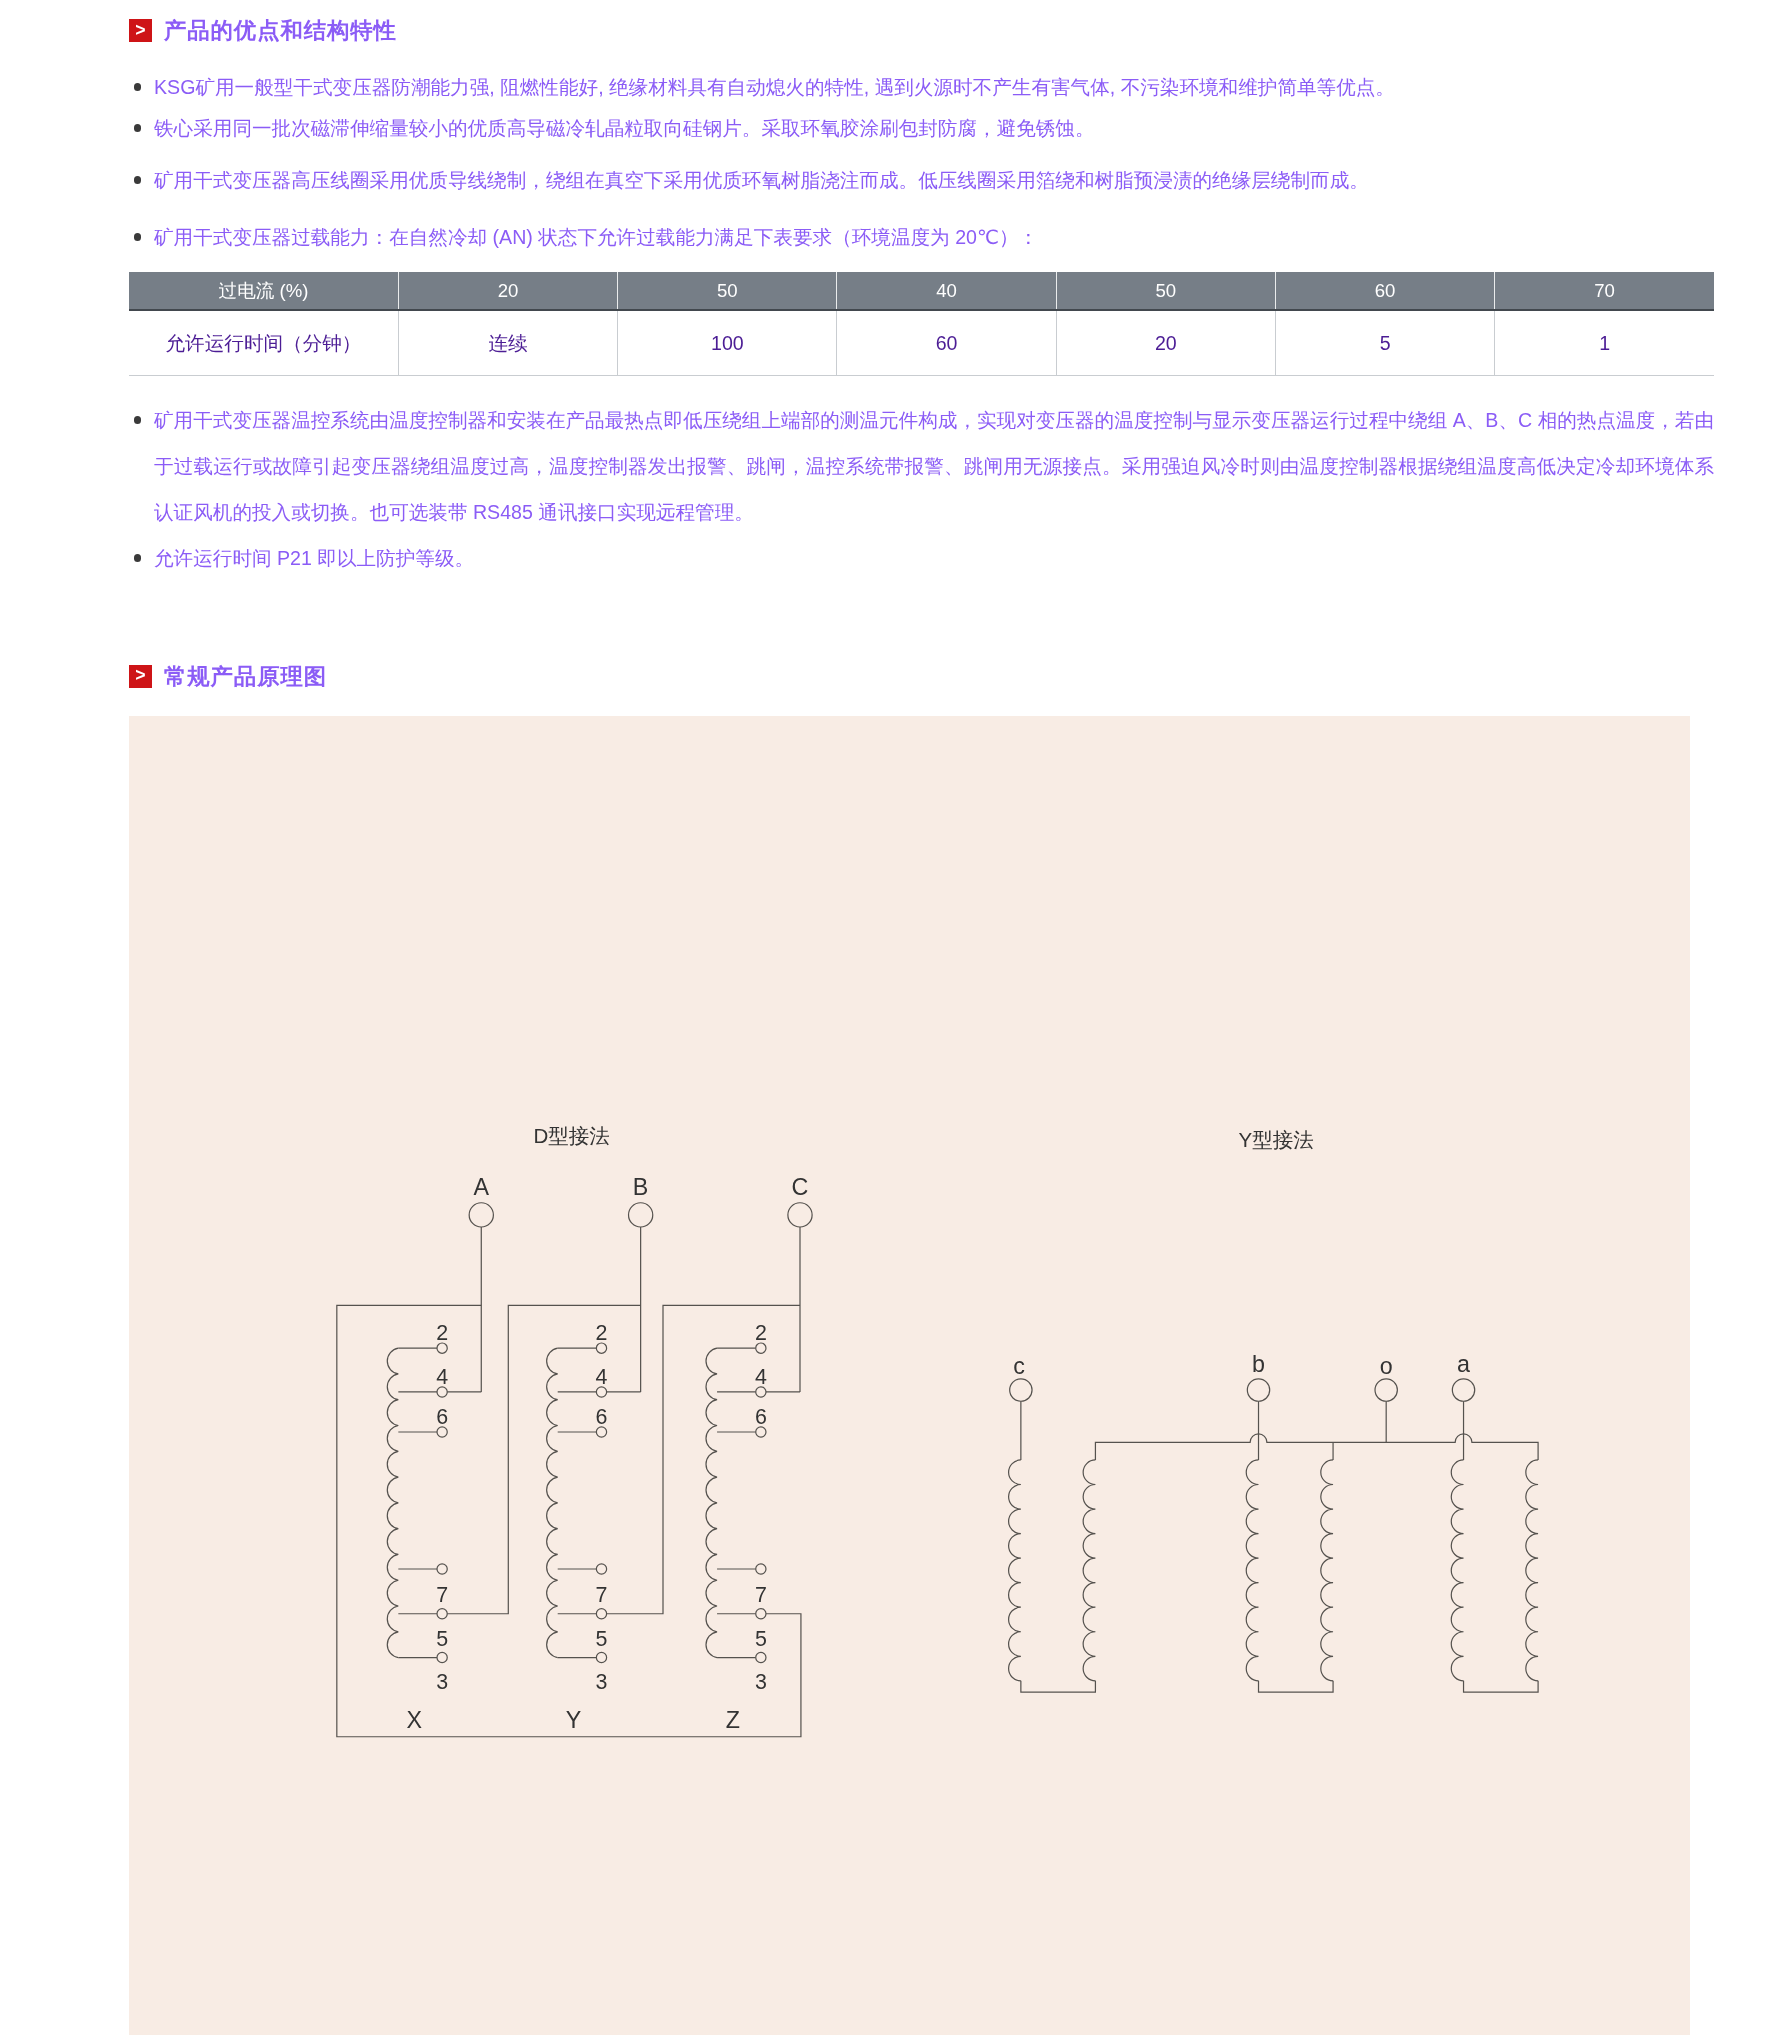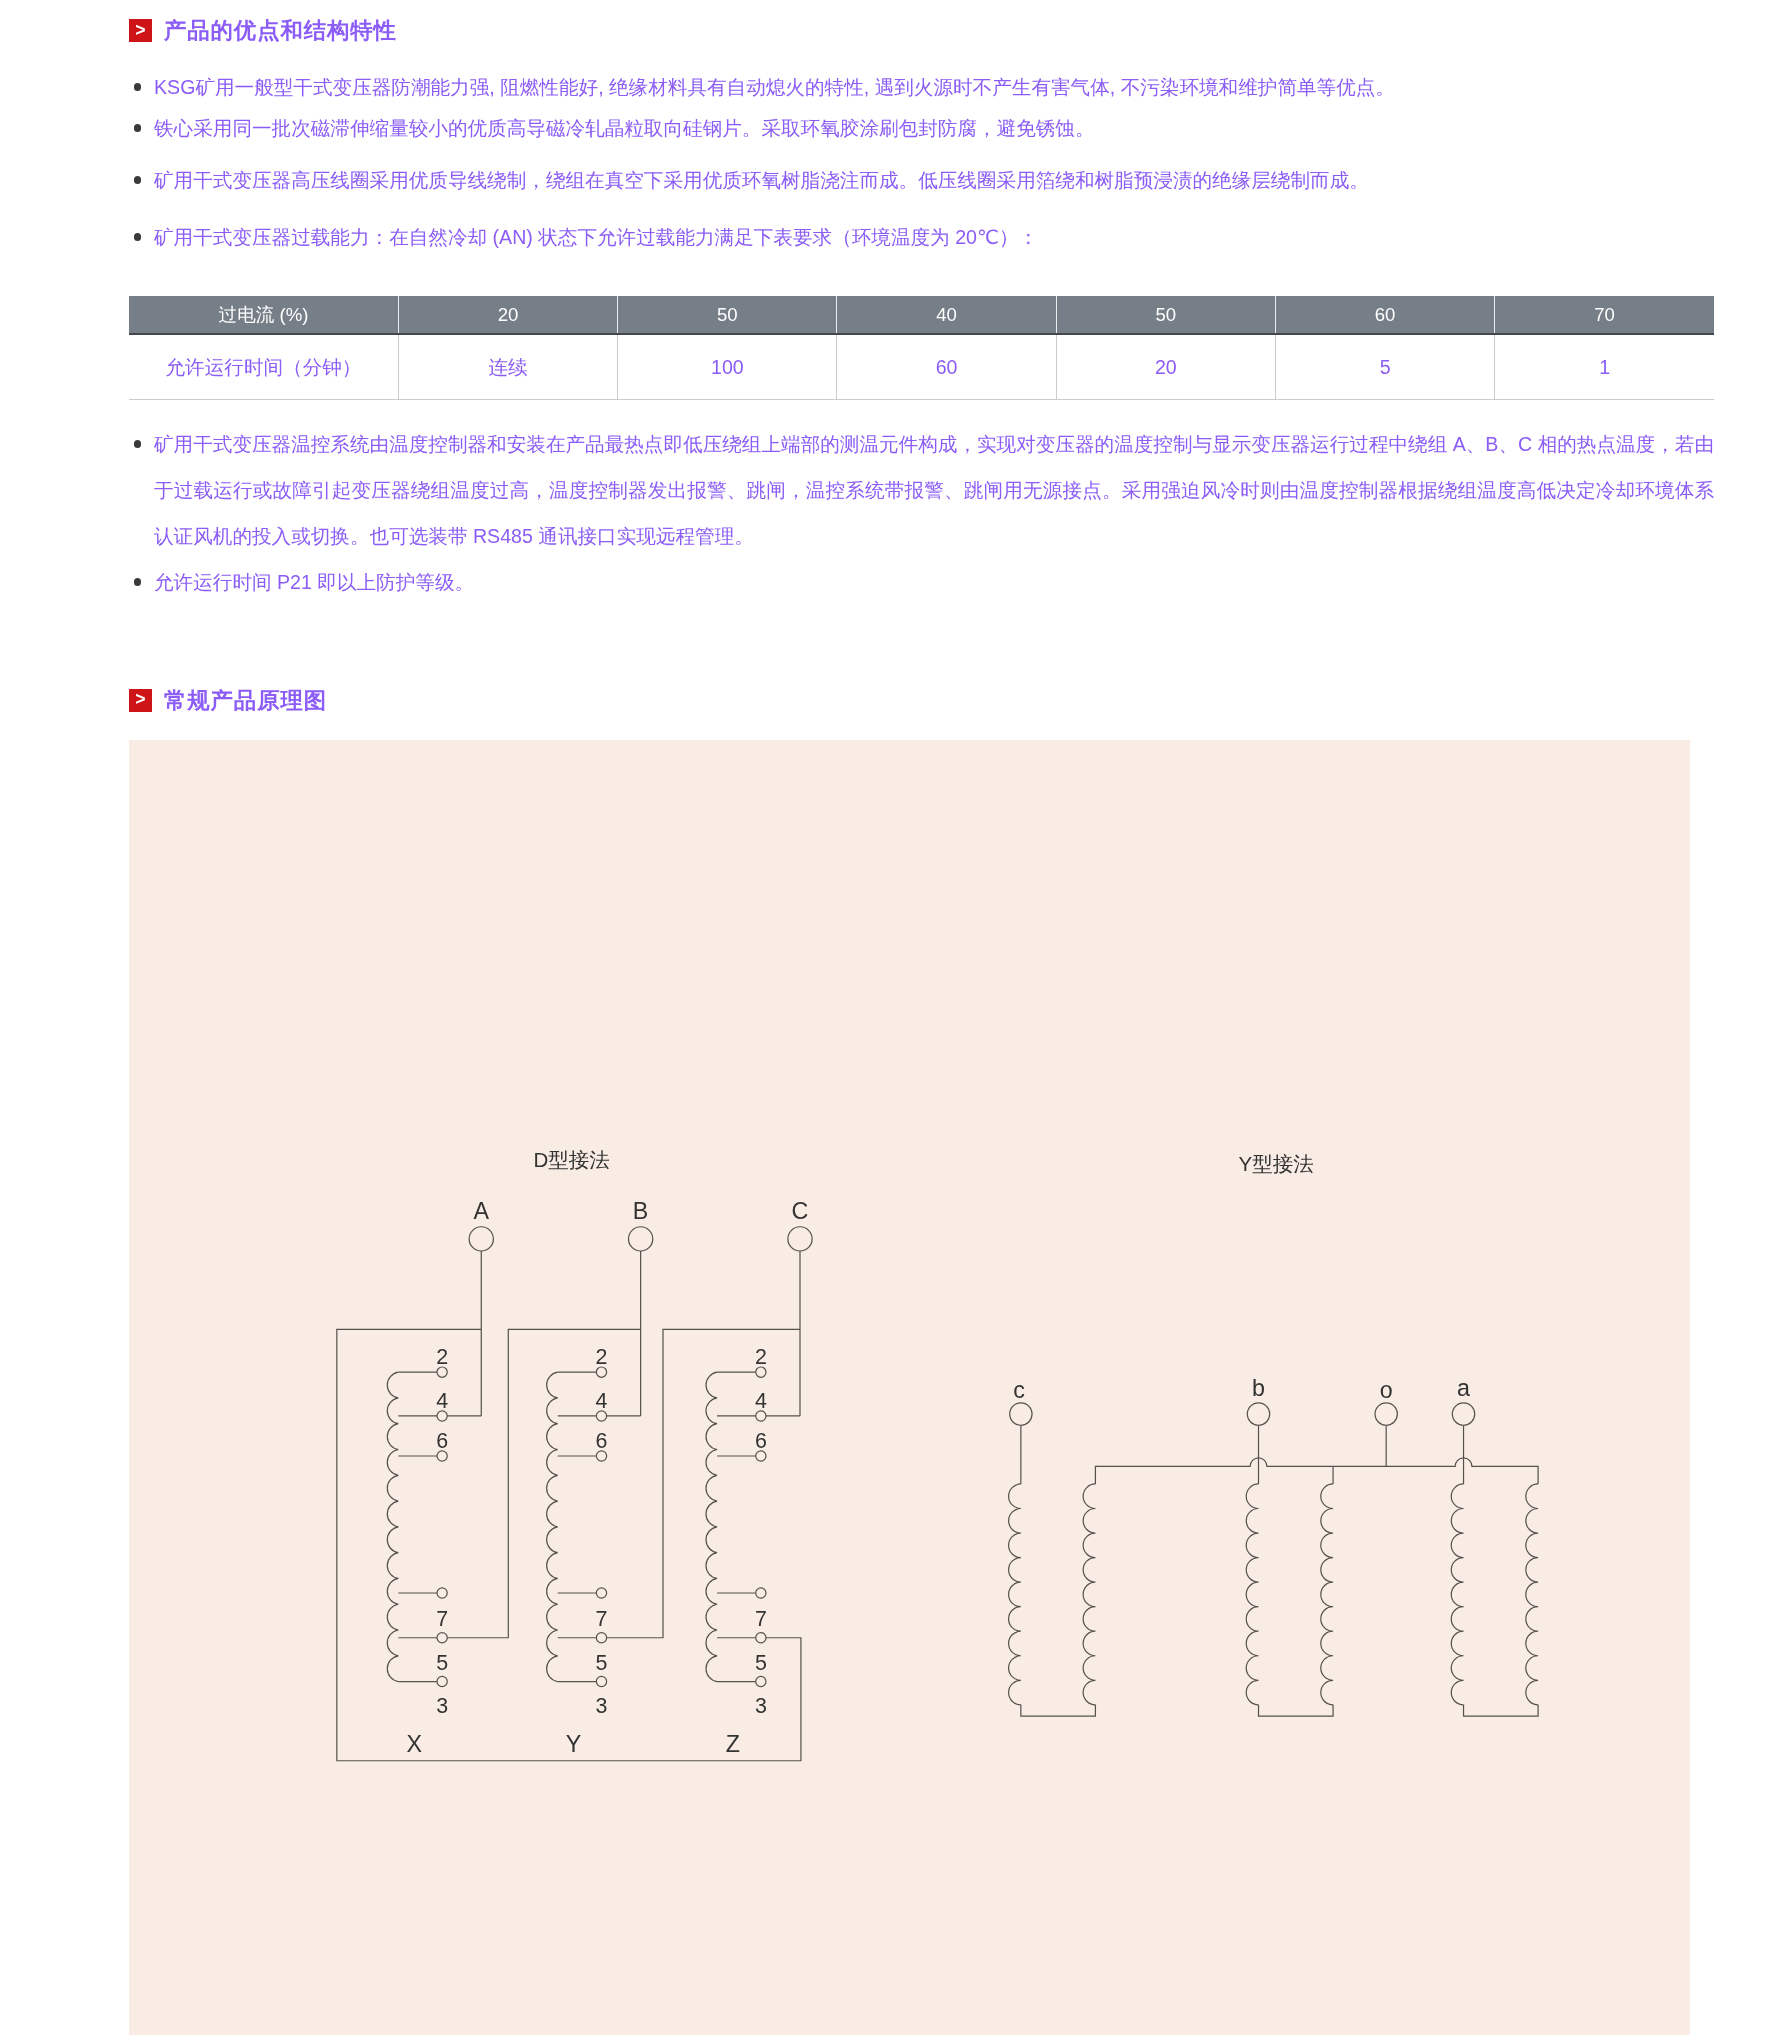--- a/index.html
+++ b/index.html
@@ -18,29 +18,29 @@
   }
   .hdr-title{color:#8b5cf6;font-size:22.4px;font-weight:bold;margin-left:12px;letter-spacing:0.9px;}
   
   .bullet{position:relative;padding-left:25px;font-size:19.6px;line-height:26px;text-align:justify;color:#8b5cf6;}
   .bullet .dot{position:absolute;left:4.7px;top:9.3px;width:7.5px;height:7.5px;border-radius:50%;background:#3a3a3a;}
   .b1{margin-top:28px;}
   .b2{margin-top:26px;}
   .b3{margin-top:15px;}
   .b4{margin-top:31px;}
   
-  table.overload{width:1585px;border-collapse:collapse;margin-top:46px;table-layout:fixed;}
+  table.overload{width:1585px;border-collapse:collapse;margin-top:22px;table-layout:fixed;}
   table.overload th{
     background:#767e87;color:#ffffff;font-weight:normal;font-size:18.6px;
     height:35px;text-align:center;border-right:0.9px solid rgba(255,255,255,.85);
   }
   table.overload th:last-child{border-right:none;}
   table.overload tr.hdr{border-bottom:2.8px solid #42484e;}
   table.overload td{
-    height:62px;text-align:center;font-size:19.6px;color:#8b5cf6;
+    height:62px;text-align:center;font-size:19.6px;color:#4c1d95;
     border-right:0.9px solid #c9cdd1;border-bottom:0.9px solid #c9cdd1;
   }
   table.overload td:last-child{border-right:none;}
   .col-label{width:17%;}
   .col-val{width:13.83%;}
   
   .after-block{margin-top:20.5px;}
   .bullet.para{line-height:46px;text-align:justify;}
   .bullet.para .dot{top:19.6px;}
   .bullet.last{line-height:46px;}

